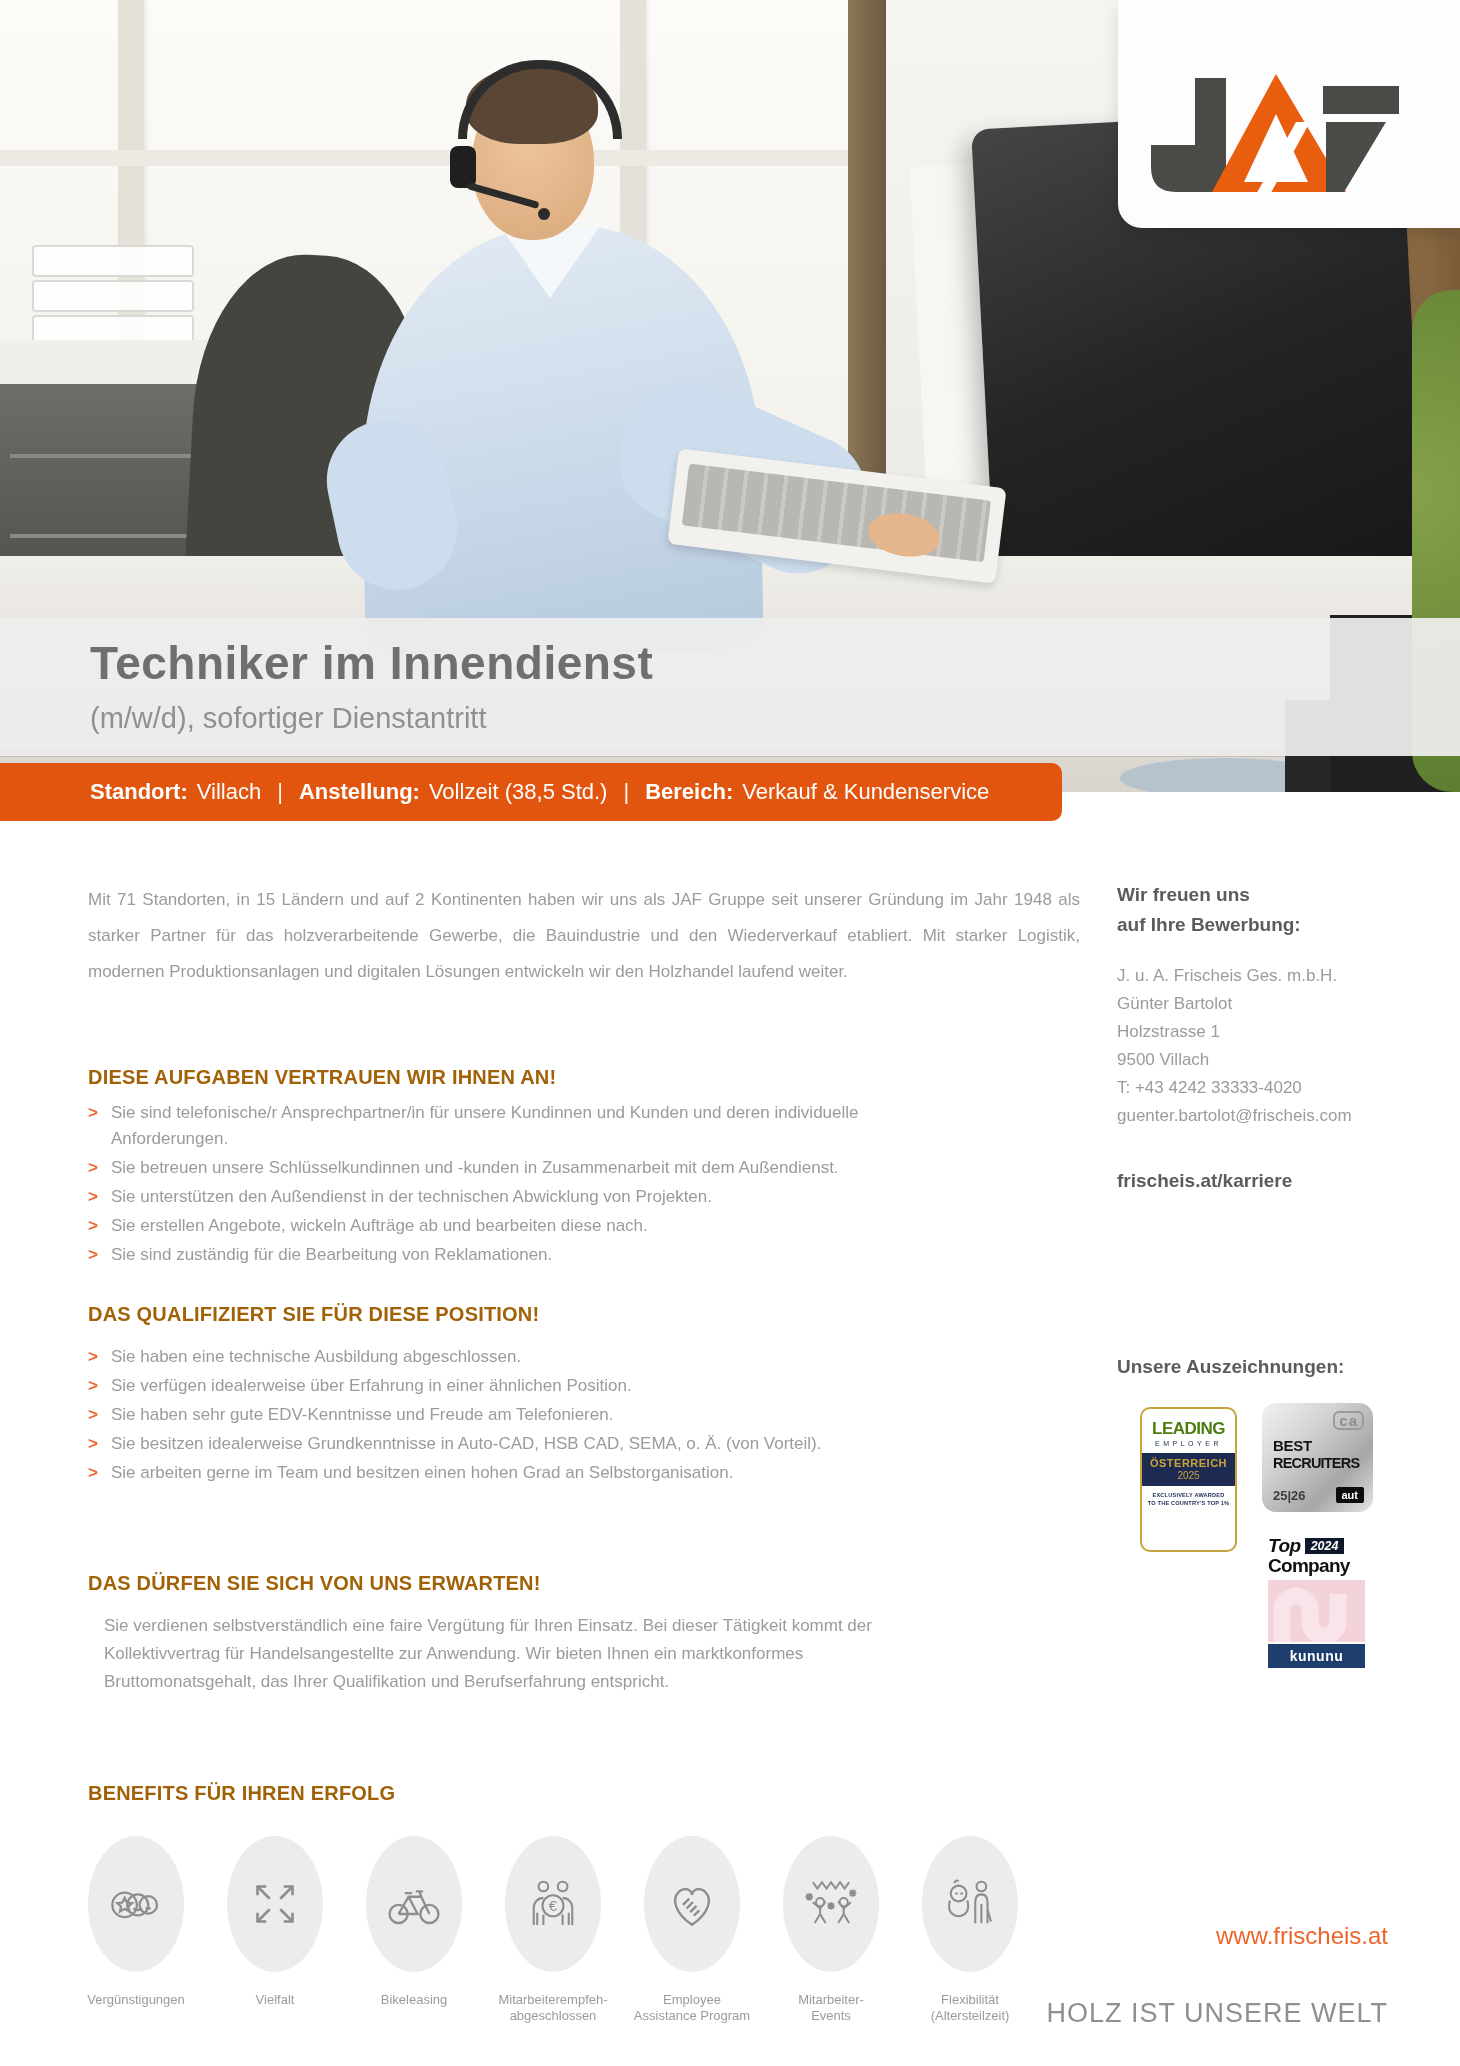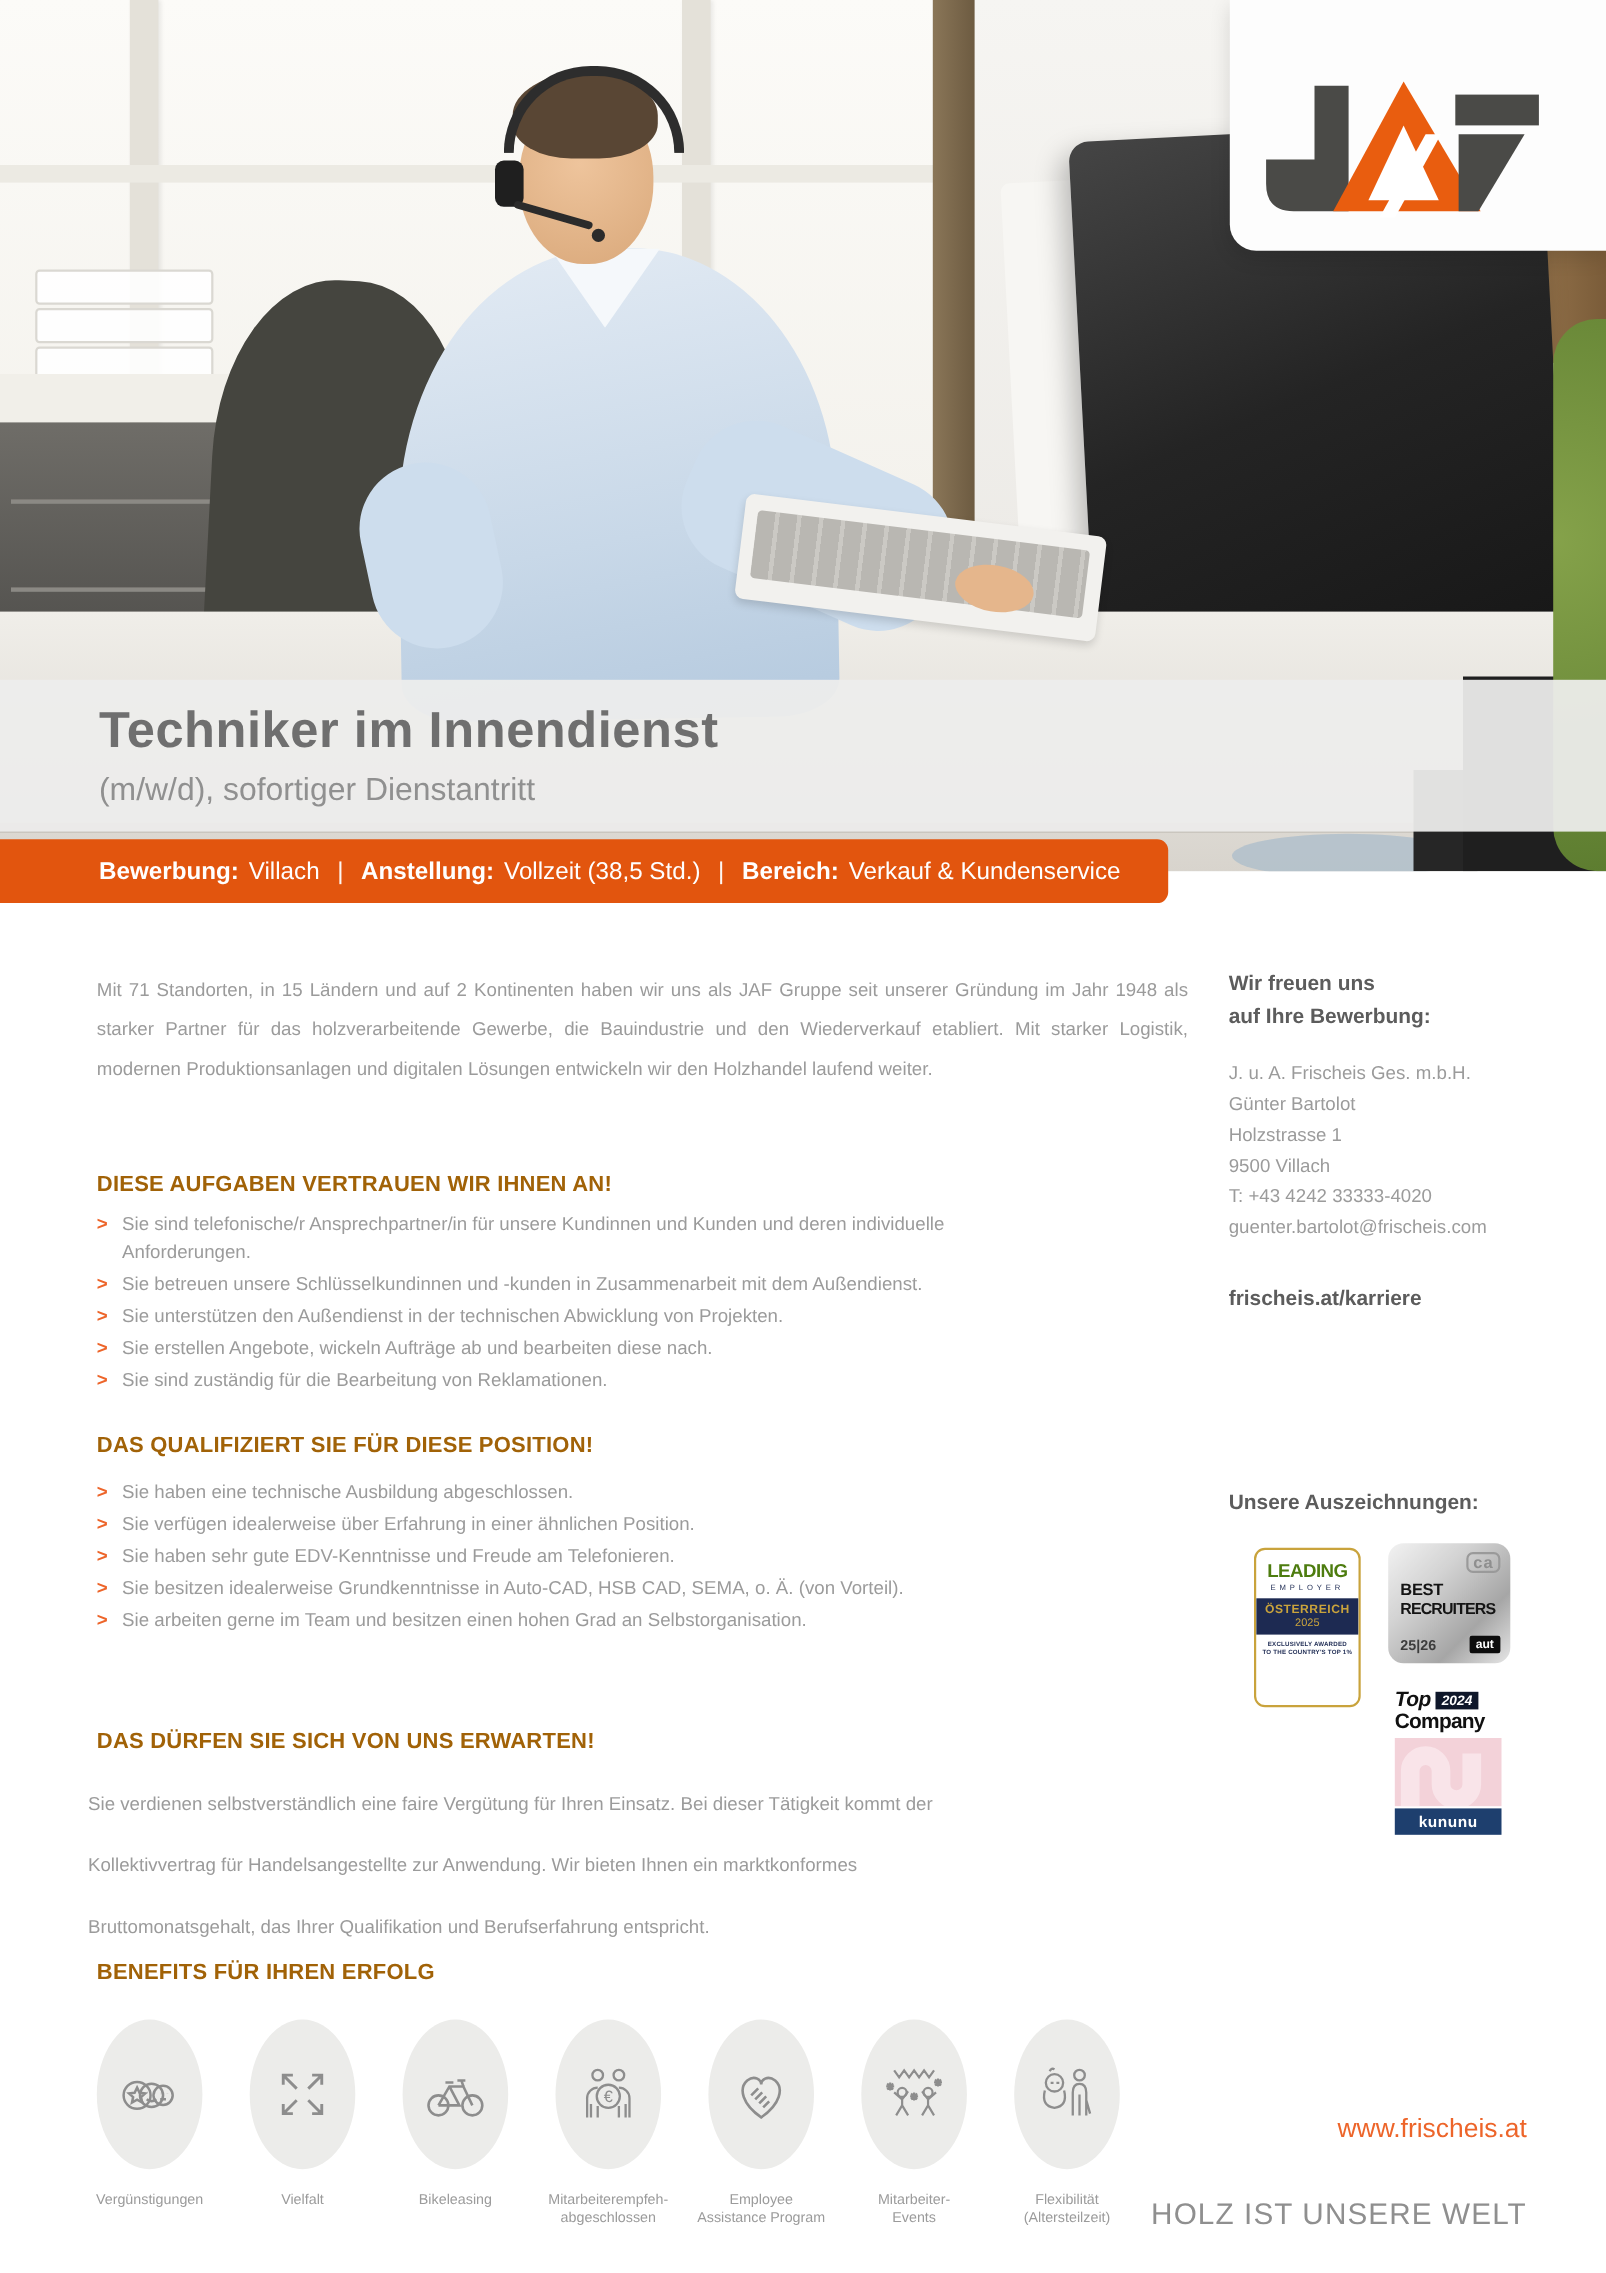--- a/index.html
+++ b/index.html
@@ -65,21 +65,21 @@
   .meta-sep{margin:0 16px;font-weight:300;opacity:.95;}
 
   
   .body-text{color:#9b9b9b;font-size:17px;}
   .intro{left:88px;top:882px;width:992px;line-height:36px;text-align:justify;}
   .sec-heading{position:absolute;left:88px;color:#a16207;font-size:20px;font-weight:bold;letter-spacing:.2px;}
   .list{position:absolute;left:88px;width:830px;}
   .bullet-item{display:flex;gap:13px;line-height:26px;margin-bottom:3px;}
   .chev{color:#ed652a;font-weight:bold;flex:0 0 auto;}
   .bullet-text{max-width:800px;}
-  .offer-text{left:80px;top:1612px;width:836px;line-height:56px;}
+  .offer-text{left:104px;top:1612px;width:836px;line-height:28px;}
 
   
   .benefits-row{left:88px;top:1836px;display:flex;gap:43px;}
   .benefit{width:96px;display:flex;flex-direction:column;align-items:center;}
   .benefit-circle{width:96px;height:136px;background:#ececea;border-radius:50%;display:flex;align-items:center;justify-content:center;}
   .benefit-label{margin-top:20px;width:160px;text-align:center;font-size:13px;line-height:16px;color:#9b9b9b;white-space:pre-line;}
 
   
   .sb-bold{position:absolute;left:1117px;color:#5c5c5c;font-size:19px;font-weight:bold;line-height:30px;}
   .sb-contact{position:absolute;left:1117px;top:962px;color:#9b9b9b;font-size:17px;line-height:28px;}
@@ -178,21 +178,21 @@
       <polygon points="180,50 240,50 198,120 180,120" fill="#4a4a47"></polygon>
     </svg>
   </div>
 
   <div class="abs title-band">
     <div class="page-title">Techniker im Innendienst</div>
     <div class="page-subtitle">(m/w/d), sofortiger Dienstantritt</div>
   </div>
 
   <div class="abs meta-bar">
-    <b>Bewerbung:</b>
+    <b>Standort:</b>
     <span>Villach</span>
     <span class="meta-sep">|</span>
     <b>Anstellung:</b>
     <span>Vollzeit (38,5 Std.)</span>
     <span class="meta-sep">|</span>
     <b>Bereich:</b>
     <span>Verkauf &amp; Kundenservice</span>
   </div>
 
   <div class="abs body-text intro">Mit 71 Standorten, in 15 Ländern und auf 2 Kontinenten haben wir uns als JAF Gruppe seit unserer Gründung im Jahr 1948 als starker Partner für das holzverarbeitende Gewerbe, die Bauindustrie und den Wiederverkauf etabliert. Mit starker Logistik, modernen Produktionsanlagen und digitalen Lösungen entwickeln wir den Holzhandel laufend weiter.</div>

